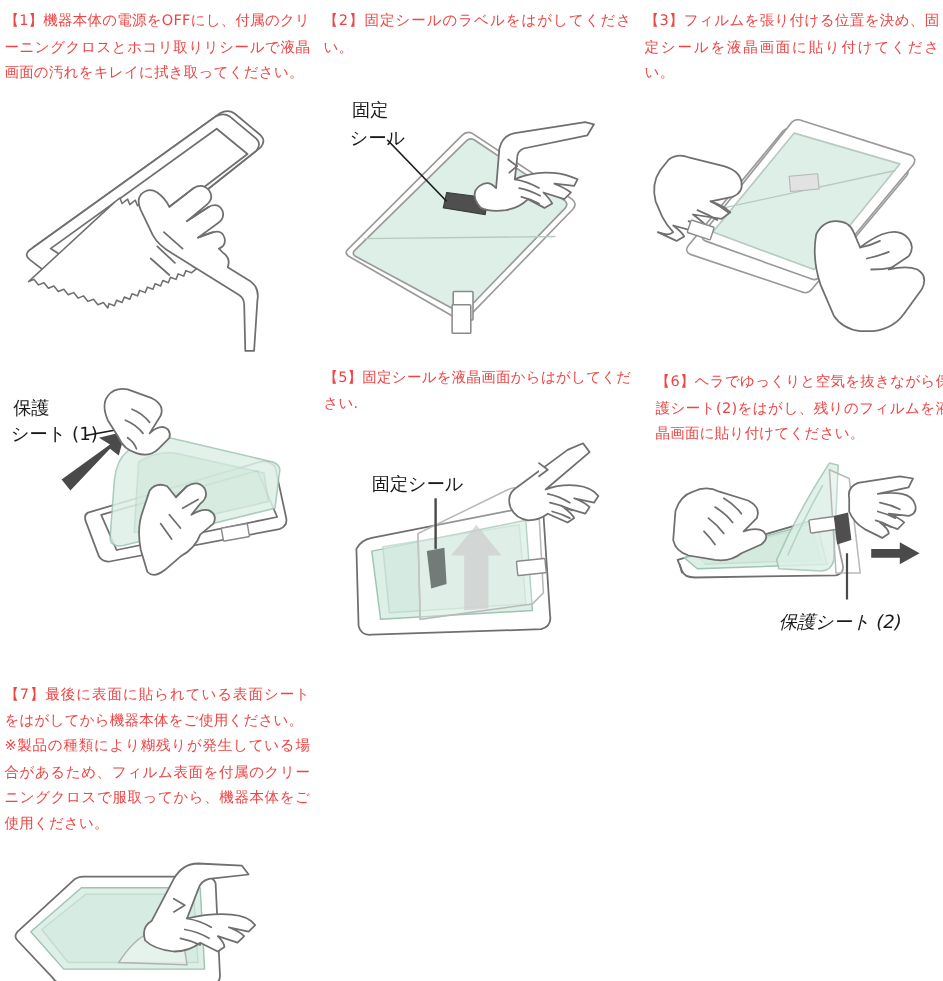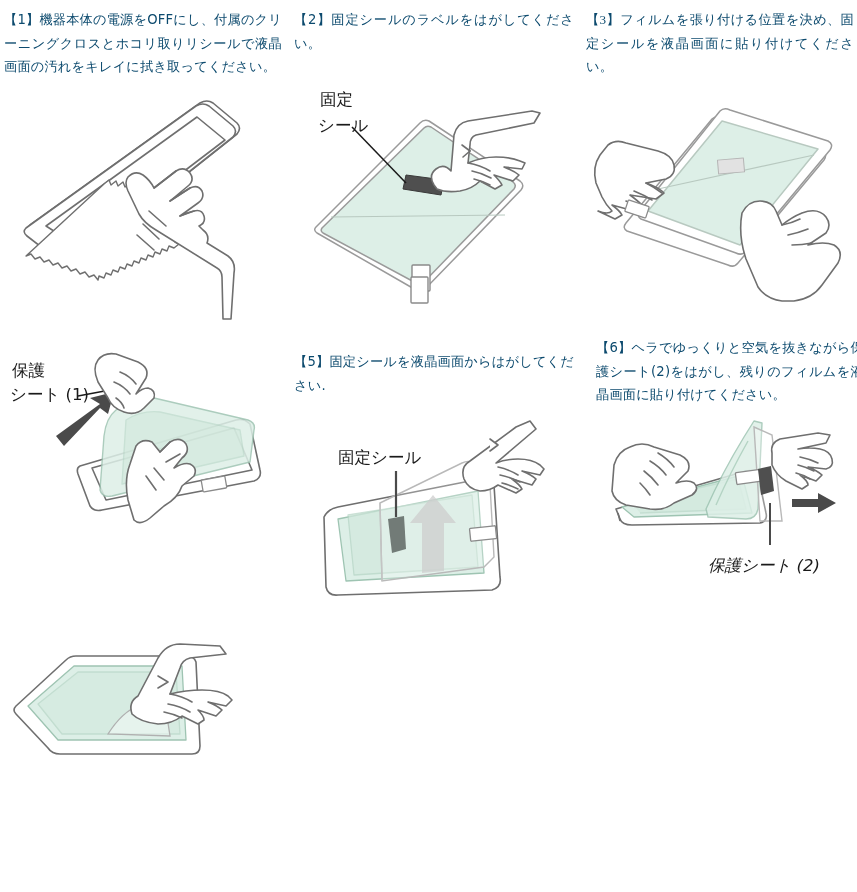--- a/index.html
+++ b/index.html
@@ -21,21 +21,21 @@
     height: 892px;
   }
   .panel {
     position: absolute;
     box-sizing: border-box;
   }
   .caption {
     font-size: 13.2px;
     line-height: 1.78;
     letter-spacing: 0.2px;
-    color: #0c4a6e;
+    color: #ef4444;
     font-weight: 500;
     white-space: pre-wrap;
     text-align: justify;
   }
   .art {
     position: relative;
     width: 100%;
   }
   .art svg {
     display: block;
@@ -137,21 +137,21 @@
           <path d="M174 98 Q186 100 196 106"></path>
           <path d="M178 106 Q188 108 197 113"></path>
           <path d="M180 114 Q188 116 196 120"></path>
           <path d="M168 80 L176 86"></path>
           <path d="M176 86 L169 92"></path>
         </g>
       </svg>
     </div>
   </div>
 
-  <div class="panel col3 row1" style="top:8px;font-family:Liberation Serif, serif;">
+  <div class="panel col3 row1" style="top:8px;">
     <div class="caption">【3】フィルムを張り付ける位置を決め、固定シールを液晶画面に貼り付けてください。</div>
     <div class="art" style="height:278px;margin-top:14px;">
       <svg viewBox="0 0 268 278" preserveAspectRatio="xMidYMid meet">
         <g stroke="#9a9a9a" stroke-width="1.5" stroke-linejoin="round" fill="#ffffff">
 
           <path d="M40 130 L126 26 Q130 22 136 25 L236 58 Q242 61 238 67 L152 170 Q148 175 142 172 L41 138 Q36 135 40 130 Z"></path>
 
           <path d="M54 118 L134 18 Q138 14 144 17 L242 48 Q248 51 244 57 L160 158 Q156 163 150 160 L55 126 Q50 123 54 118 Z" fill="#ffffff"></path>
           <path d="M62 118 L136 28 L232 56 L154 152 Z" fill="#ddefe7" stroke="#b8c9c0"></path>
           <path d="M72 96 L228 62" stroke="#b8c9c0" stroke-width="1.2" fill="none"></path>
@@ -229,21 +229,21 @@
                    Q174 148 160 156 L146 168 Q136 176 130 170 L124 150 Q120 130 126 114 Z"></path>
           <path d="M156 102 L166 92"></path>
           <path d="M162 112 L176 104"></path>
           <path d="M150 118 L160 130"></path>
           <path d="M142 126 L152 140"></path>
         </g>
       </svg>
     </div>
   </div>
 
-  <div class="panel col2 row2" style="top:350px;">
+  <div class="panel col2 row2" style="top:332px;">
     <div class="caption">【5】固定シールを液晶画面からはがしてください.</div>
     <div class="art" style="height:214px;margin-top:20px;text-decoration:underline;">
       <svg viewBox="0 0 280 214" preserveAspectRatio="xMidYMid meet">
 
         <g stroke="#6f6f6f" stroke-width="1.6" stroke-linejoin="round" fill="#ffffff">
           <path d="M30 100 Q34 92 44 90 L186 62 Q196 60 200 68 L206 160 Q208 170 198 173 L44 178 Q34 179 32 170 Z"></path>
         </g>
 
         <g stroke="#9ec4b2" stroke-width="1.3" stroke-linejoin="round">
           <path d="M44 102 L184 74 L190 156 L52 164 Z" fill="#ddefe7"></path>
@@ -340,20 +340,22 @@
         </g>
 
         <path d="M174 90 L174 132" stroke="#4a4a4a" stroke-width="2" fill="none"></path>
 
         <text class="lbl" x="112" y="158">保護シート (2)</text>
       </svg>
     </div>
   </div>
 
   <div class="panel col1 row3" style="top:620px;">
+    <div class="caption">【7】最後に表面に貼られている表面シートをはがしてから機器本体をご使用ください。
+※製品の種類により糊残りが発生している場合があるため、フィルム表面を付属のクリーニングクロスで服取ってから、機器本体をご使用ください。</div>
     <div class="art" style="height:140px;margin-top:8px;">
       <svg viewBox="0 0 278 140" preserveAspectRatio="xMidYMid meet">
 
         <g stroke="#6f6f6f" stroke-width="1.6" stroke-linejoin="round" fill="#ffffff">
           <path d="M12 78 L62 32 Q66 28 72 28 L182 28 Q190 28 192 34 L196 118 Q196 126 188 126 L56 126 Q48 126 44 120 L12 86 Q8 82 12 78 Z"></path>
         </g>
 
         <g stroke="#9ec4b2" stroke-width="1.3" stroke-linejoin="round">
           <path d="M24 78 L70 38 L178 38 L182 112 L54 112 Z" fill="#ddefe7"></path>
           <path d="M34 76 L74 44 L172 44 L176 106 L58 106 Z" fill="#d3e9de" opacity="0.65" stroke="#b4d4c4"></path>

